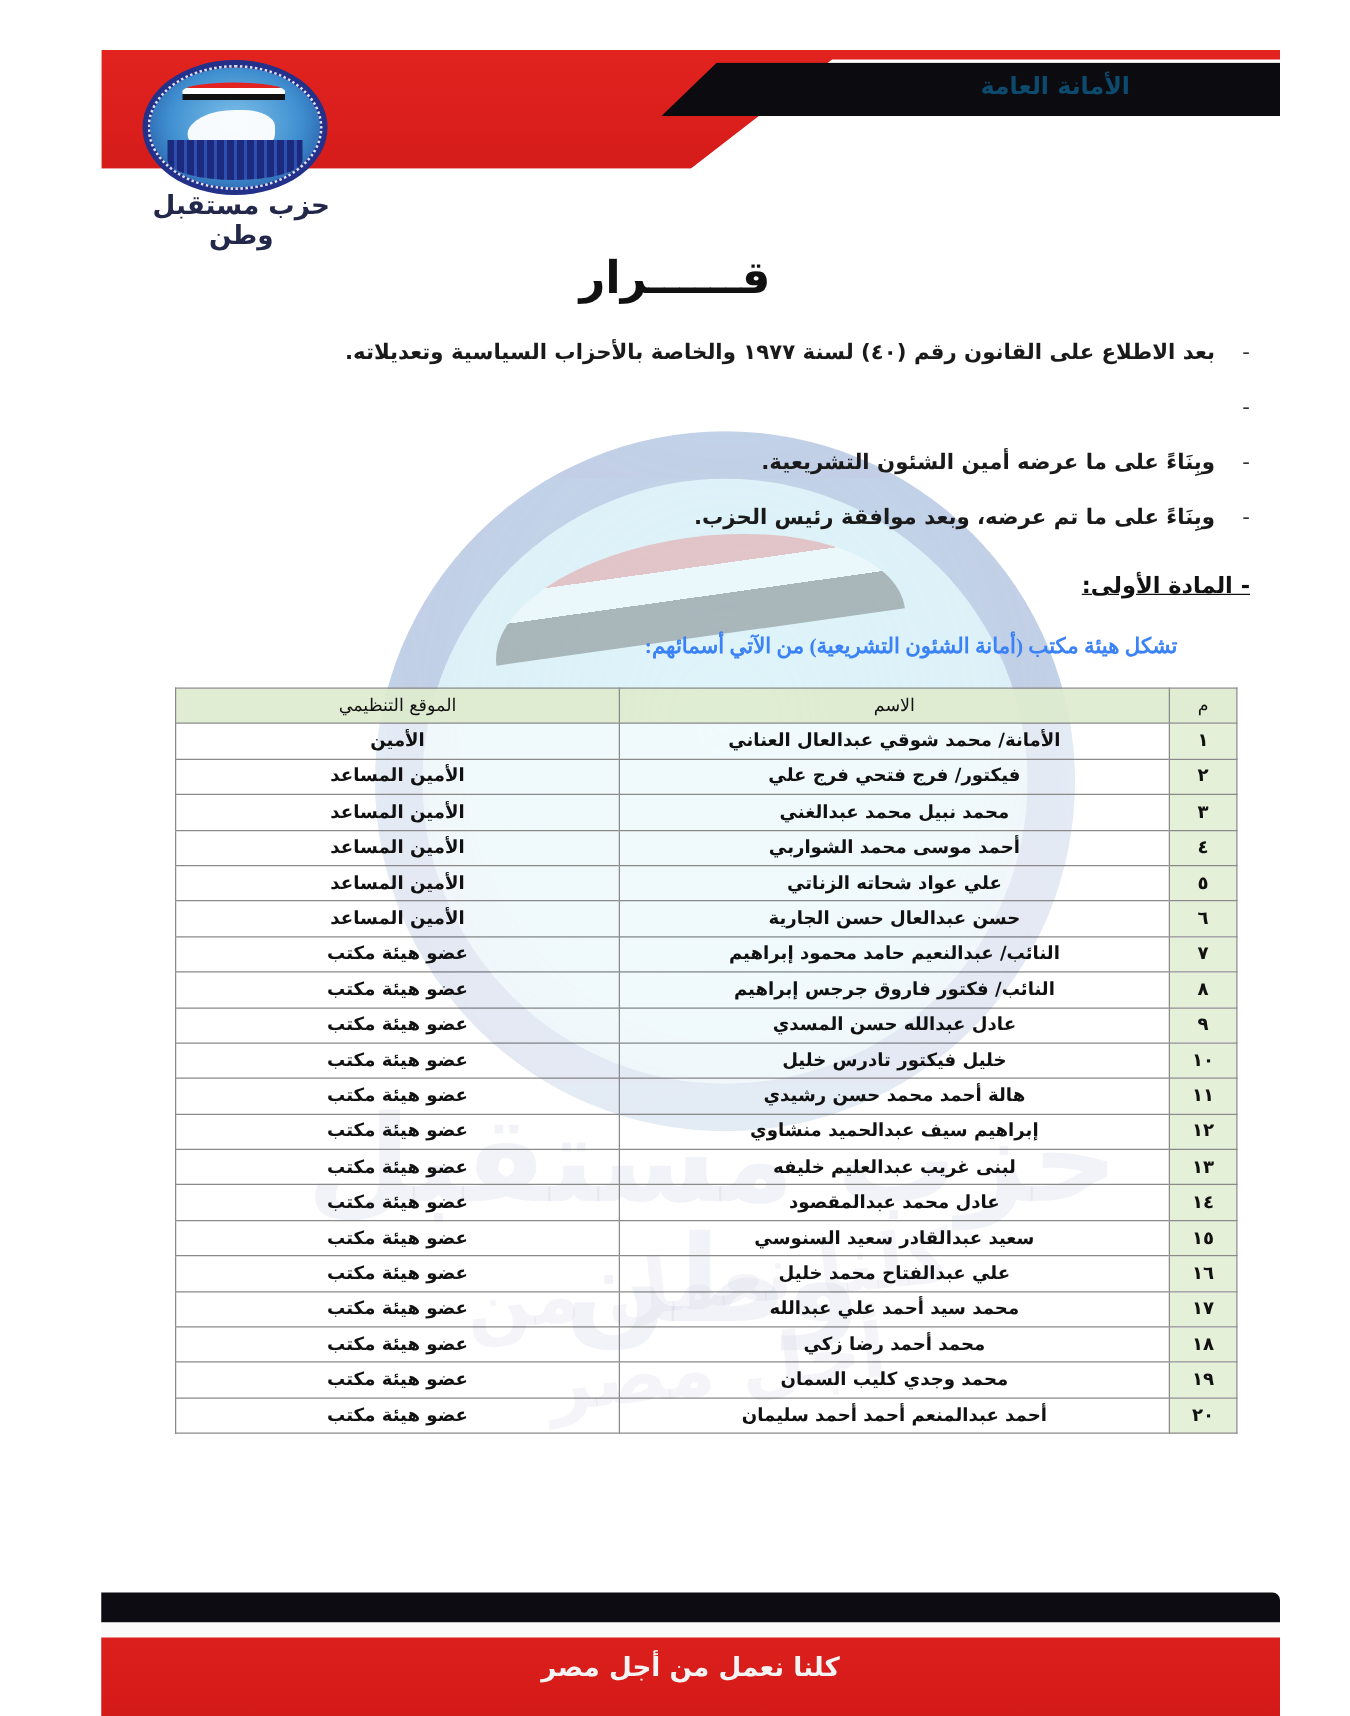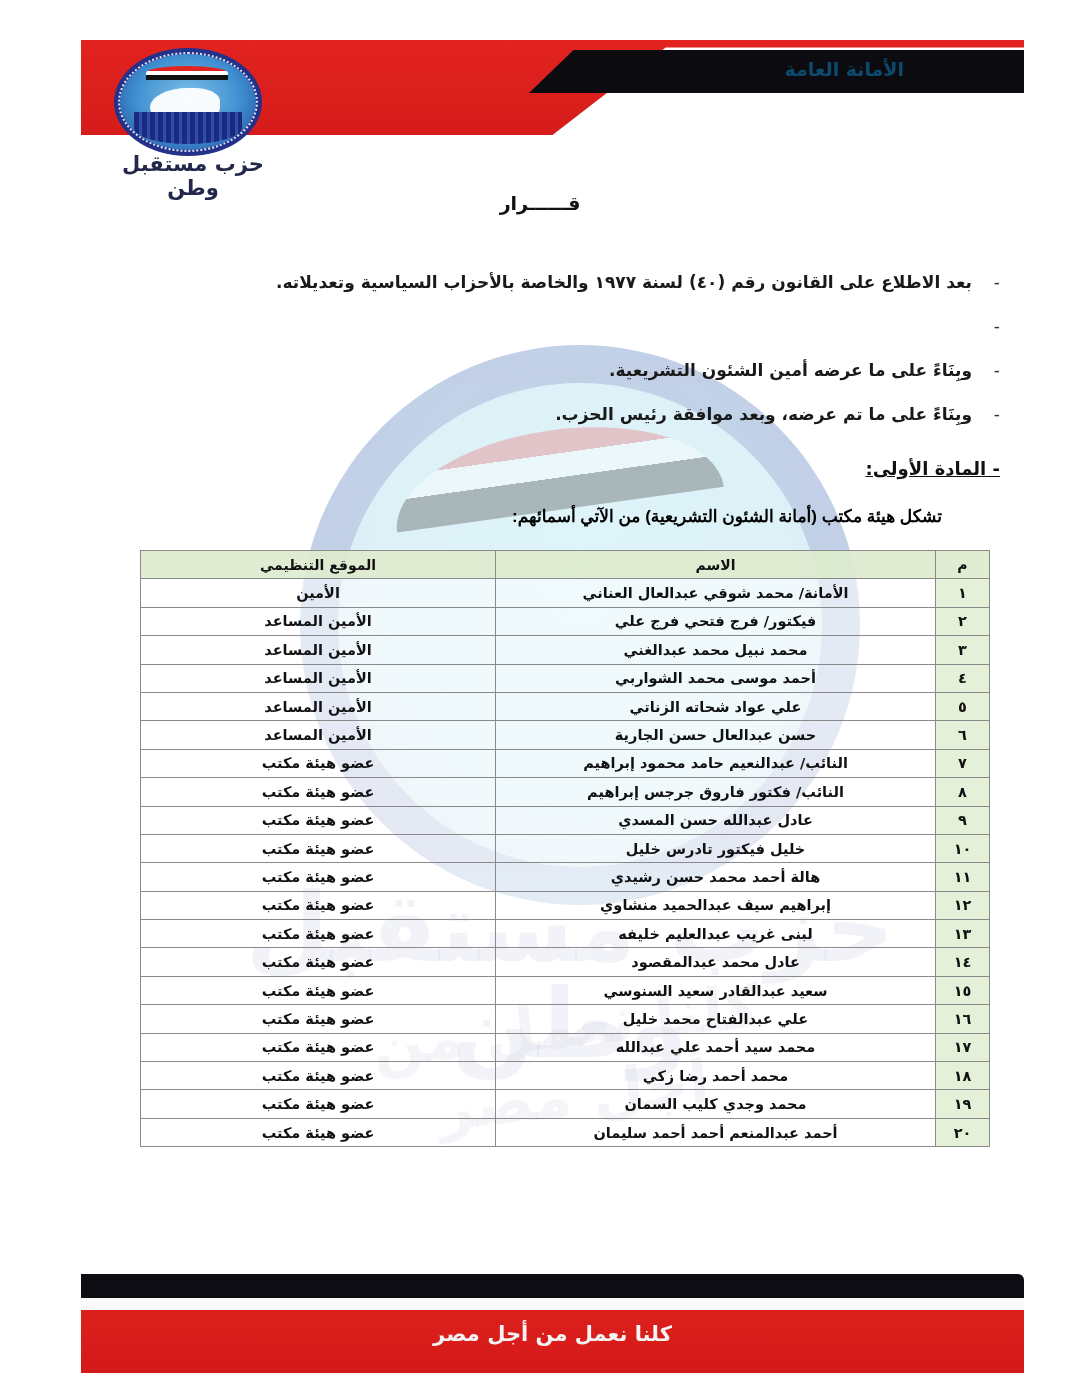--- a/index.html
+++ b/index.html
@@ -69,51 +69,51 @@
       color: rgba(90, 100, 160, 0.17); pointer-events: none; line-height: 1;
     }
     .watermark-sub {
       position: absolute; left: 330px; top: 990px; width: 480px; text-align: center;
       font-family: "DejaVu Sans", sans-serif; font-weight: bold; font-size: 60px;
       color: rgba(90, 100, 160, 0.14); pointer-events: none; transform: rotate(-6deg);
     }
 
     
     .decision-title {
-      position: absolute; left: 0; width: 1080px; top: 192px; text-align: center;
-      font-family: "DejaVu Sans", sans-serif; font-weight: bold; font-size: 19px; letter-spacing: 10px;
+      position: absolute; left: 0; width: 1080px; top: 202px; text-align: center;
+      font-family: "DejaVu Sans", sans-serif; font-weight: bold; font-size: 36px; letter-spacing: 10px;
       color: #111;
     }
     .preamble { position: absolute; right: 80px; top: 262px; width: 800px; list-style: none; }
     .preamble li {
       font-family: "DejaVu Sans", sans-serif; font-weight: bold; font-size: 17px;
       color: #1a1a1a; height: 44px; line-height: 40px; position: relative; padding-right: 28px;
     }
     .preamble li .dash { position: absolute; right: 0; top: 0; color: #333; font-weight: normal; }
 
     .article-heading {
       position: absolute; right: 80px; top: 458px; font-family: "DejaVu Sans", sans-serif;
       font-weight: bold; font-size: 18px; text-decoration: underline; color: #111; text-align: right;
     }
     .article-intro {
-      position: absolute; right: 138px; top: 506px; font-family: Liberation Sans, sans-serif;
-      font-weight: bold; font-size: 17px; color: #000000;
+      position: absolute; right: 138px; top: 506px; font-family: Liberation Serif, serif;
+      font-weight: bold; font-size: 17px; color: #3b82f6;
     }
 
     
     .members-table {
       position: absolute; left: 140px; top: 550px; width: 849px;
       border-collapse: collapse; direction: rtl; table-layout: fixed;
       font-family: "DejaVu Sans", sans-serif;
     }
     .members-table th, .members-table td {
       border: 1px solid #8a8a8a; height: 28.4px; padding: 0 6px; text-align: center;
       font-size: 14.5px; font-weight: bold; color: #111; white-space: nowrap; overflow: hidden;
     }
-    .members-table th { background: rgba(222, 236, 206, 0.92); font-weight: bold; font-size: 14px; }
+    .members-table th { background: rgba(222, 236, 206, 0.92); font-weight: normal; font-size: 14px; }
     .members-table td.num { background: rgba(227, 239, 214, 0.92); width: 54px; }
     .members-table th.num { width: 54px; }
     .members-table td.name, .members-table td.role { background: rgba(255, 255, 255, 0.55); }
     .members-table col.c-num { width: 54px; }
     .members-table col.c-name { width: 440px; }
     .members-table col.c-role { width: 355px; }
 
     
     .footer { position: absolute; left: 81px; top: 1274px; width: 943px; height: 99px; }
     .footer-black {

